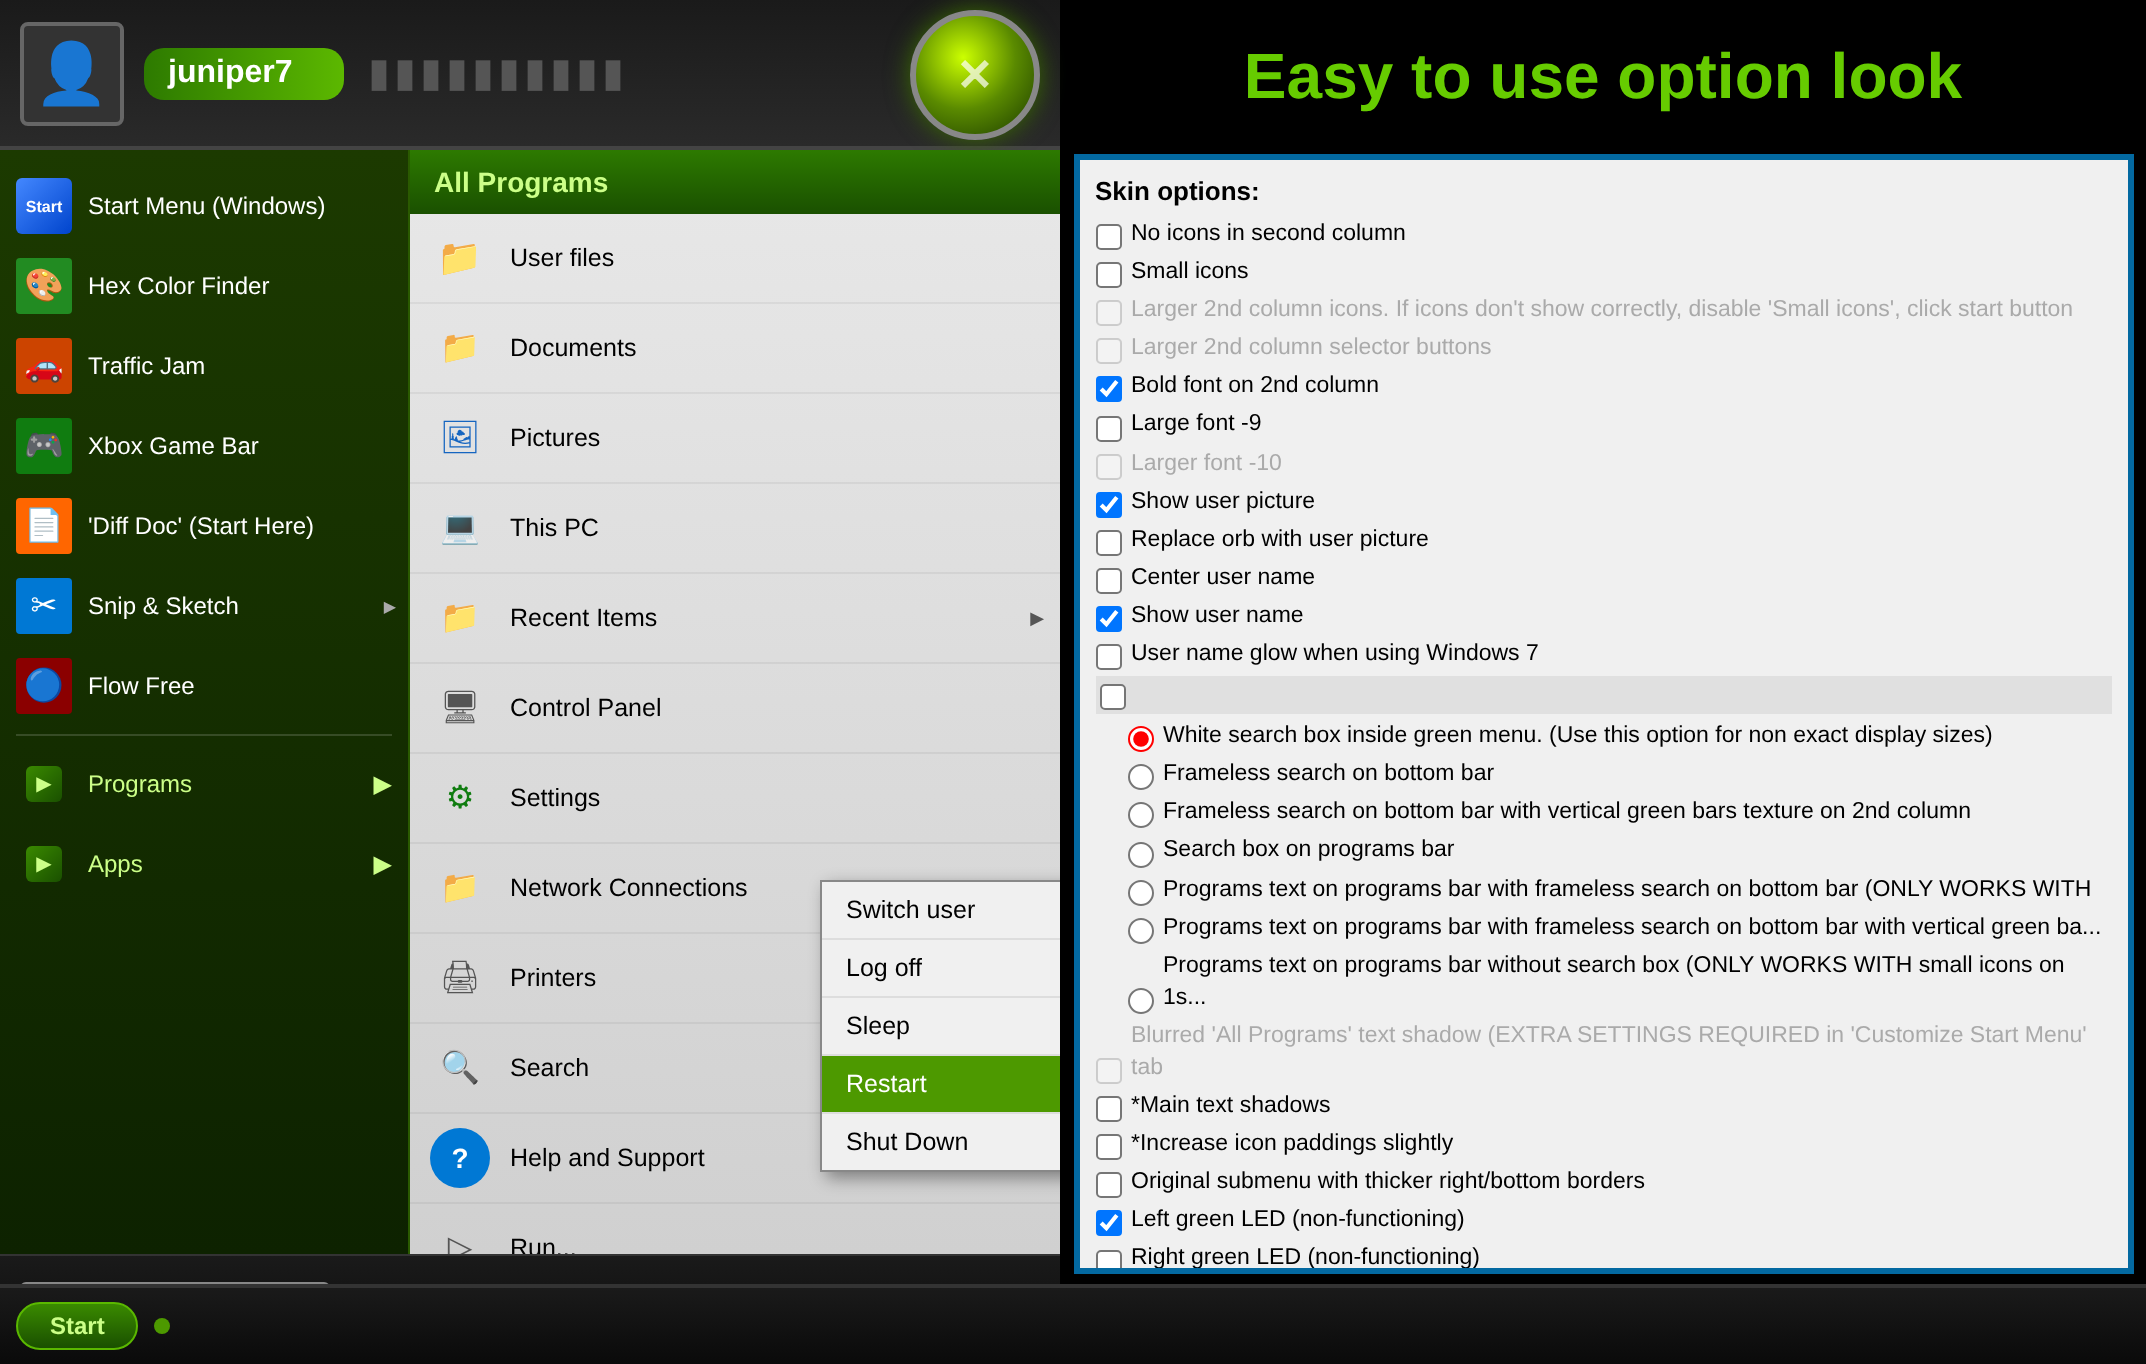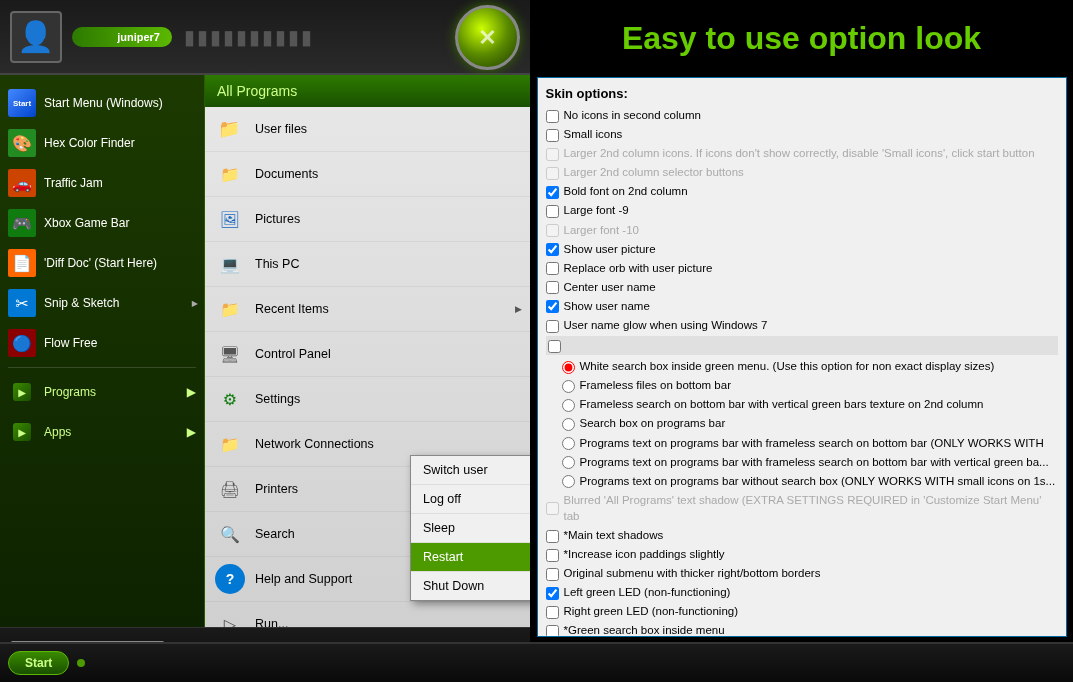--- a/index.html
+++ b/index.html
@@ -27,37 +27,37 @@
       padding-top: 20px;
     }
     .right-title {
       color: #66cc00;
       font-size: 32px;
       font-weight: bold;
       margin-bottom: 20px;
     }
     .skin-options-panel {
       background: #f0f0f0;
-      border: 1px solid #0369a1;
+      border: 3px solid #0369a1;
       width: 530px;
       height: 560px;
       overflow-y: auto;
       padding: 8px;
       font-size: 11.5px;
       color: #000;
     }
     .skin-options-title {
       font-size: 13px;
       font-weight: bold;
       margin-bottom: 6px;
       color: #000;
     }
     .option-row {
       display: flex;
-      align-items: center;
+      align-items: flex-end;
       margin-bottom: 3px;
       line-height: 1.4;
     }
     .option-row input[type="checkbox"],
     .option-row input[type="radio"] {
       margin-right: 5px;
       margin-top: 2px;
       flex-shrink: 0;
     }
     .option-row.disabled-text {
@@ -97,26 +97,26 @@
       margin-right: 10px;
       flex-shrink: 0;
     }
     .avatar-icon {
       font-size: 30px;
       color: #888;
     }
     .username-bar {
       background: linear-gradient(to right, #2d7a00, #5cb800);
       color: #fff;
-      font-size: 11px;
+      font-size: 16px;
       font-weight: bold;
       padding: 4px 12px;
       border-radius: 10px;
       min-width: 100px;
-      text-align: right;
+      text-align: left;
     }
     .progress-dots {
       margin-left: 12px;
       color: #555;
       font-size: 20px;
       letter-spacing: 2px;
     }
     .orb-button {
       position: absolute;
       right: 10px;
@@ -205,21 +205,21 @@
       flex: 1;
       background: linear-gradient(to bottom, #e8e8e8 0%, #d0d0d0 100%);
       overflow: hidden;
       position: relative;
     }
     .right-col-header {
       background: linear-gradient(to bottom, #2d7a00, #1a5000);
       color: #ccff88;
       padding: 8px 12px;
       font-size: 14px;
-      font-weight: normal;
+      font-weight: bold;
     }
     .menu-item {
       display: flex;
       align-items: center;
       padding: 7px 10px;
       cursor: pointer;
       color: #000;
       font-size: 12.5px;
       border-bottom: 1px solid rgba(0,0,0,0.05);
       position: relative;
@@ -293,21 +293,21 @@
       border-radius: 3px;
       padding: 4px 12px;
       font-size: 12px;
       cursor: pointer;
     }
 
     
     .submenu-popup {
       position: absolute;
       left: 205px;
-      top: 380px;
+      top: 365px;
       width: 130px;
       background: #f0f0f0;
       border: 1px solid #888;
       box-shadow: 3px 3px 8px rgba(0,0,0,0.4);
       z-index: 100;
     }
     .submenu-item {
       padding: 7px 12px;
       font-size: 12.5px;
       color: #000;
@@ -415,21 +415,21 @@
         </div>
         <div class="option-row" style="background: rgb(224, 224, 224); padding: 2px;">
           <input type="checkbox" style="">
         </div>
         <div class="option-row" style="padding-left: 16px;">
           <input type="radio" name="searchopt" checked="" style="accent-color: red;">
           <span>White search box inside green menu. (Use this option for non exact display sizes)</span>
         </div>
         <div class="option-row" style="padding-left: 16px;">
           <input type="radio" name="searchopt" style="">
-          <span>Frameless files on bottom bar</span>
+          <span>Frameless search on bottom bar</span>
         </div>
         <div class="option-row" style="padding-left: 16px;">
           <input type="radio" name="searchopt" style="">
           <span>Frameless search on bottom bar with vertical green bars texture on 2nd column</span>
         </div>
         <div class="option-row" style="padding-left: 16px;">
           <input type="radio" name="searchopt" style="">
           <span>Search box on programs bar</span>
         </div>
         <div class="option-row" style="padding-left: 16px;">

